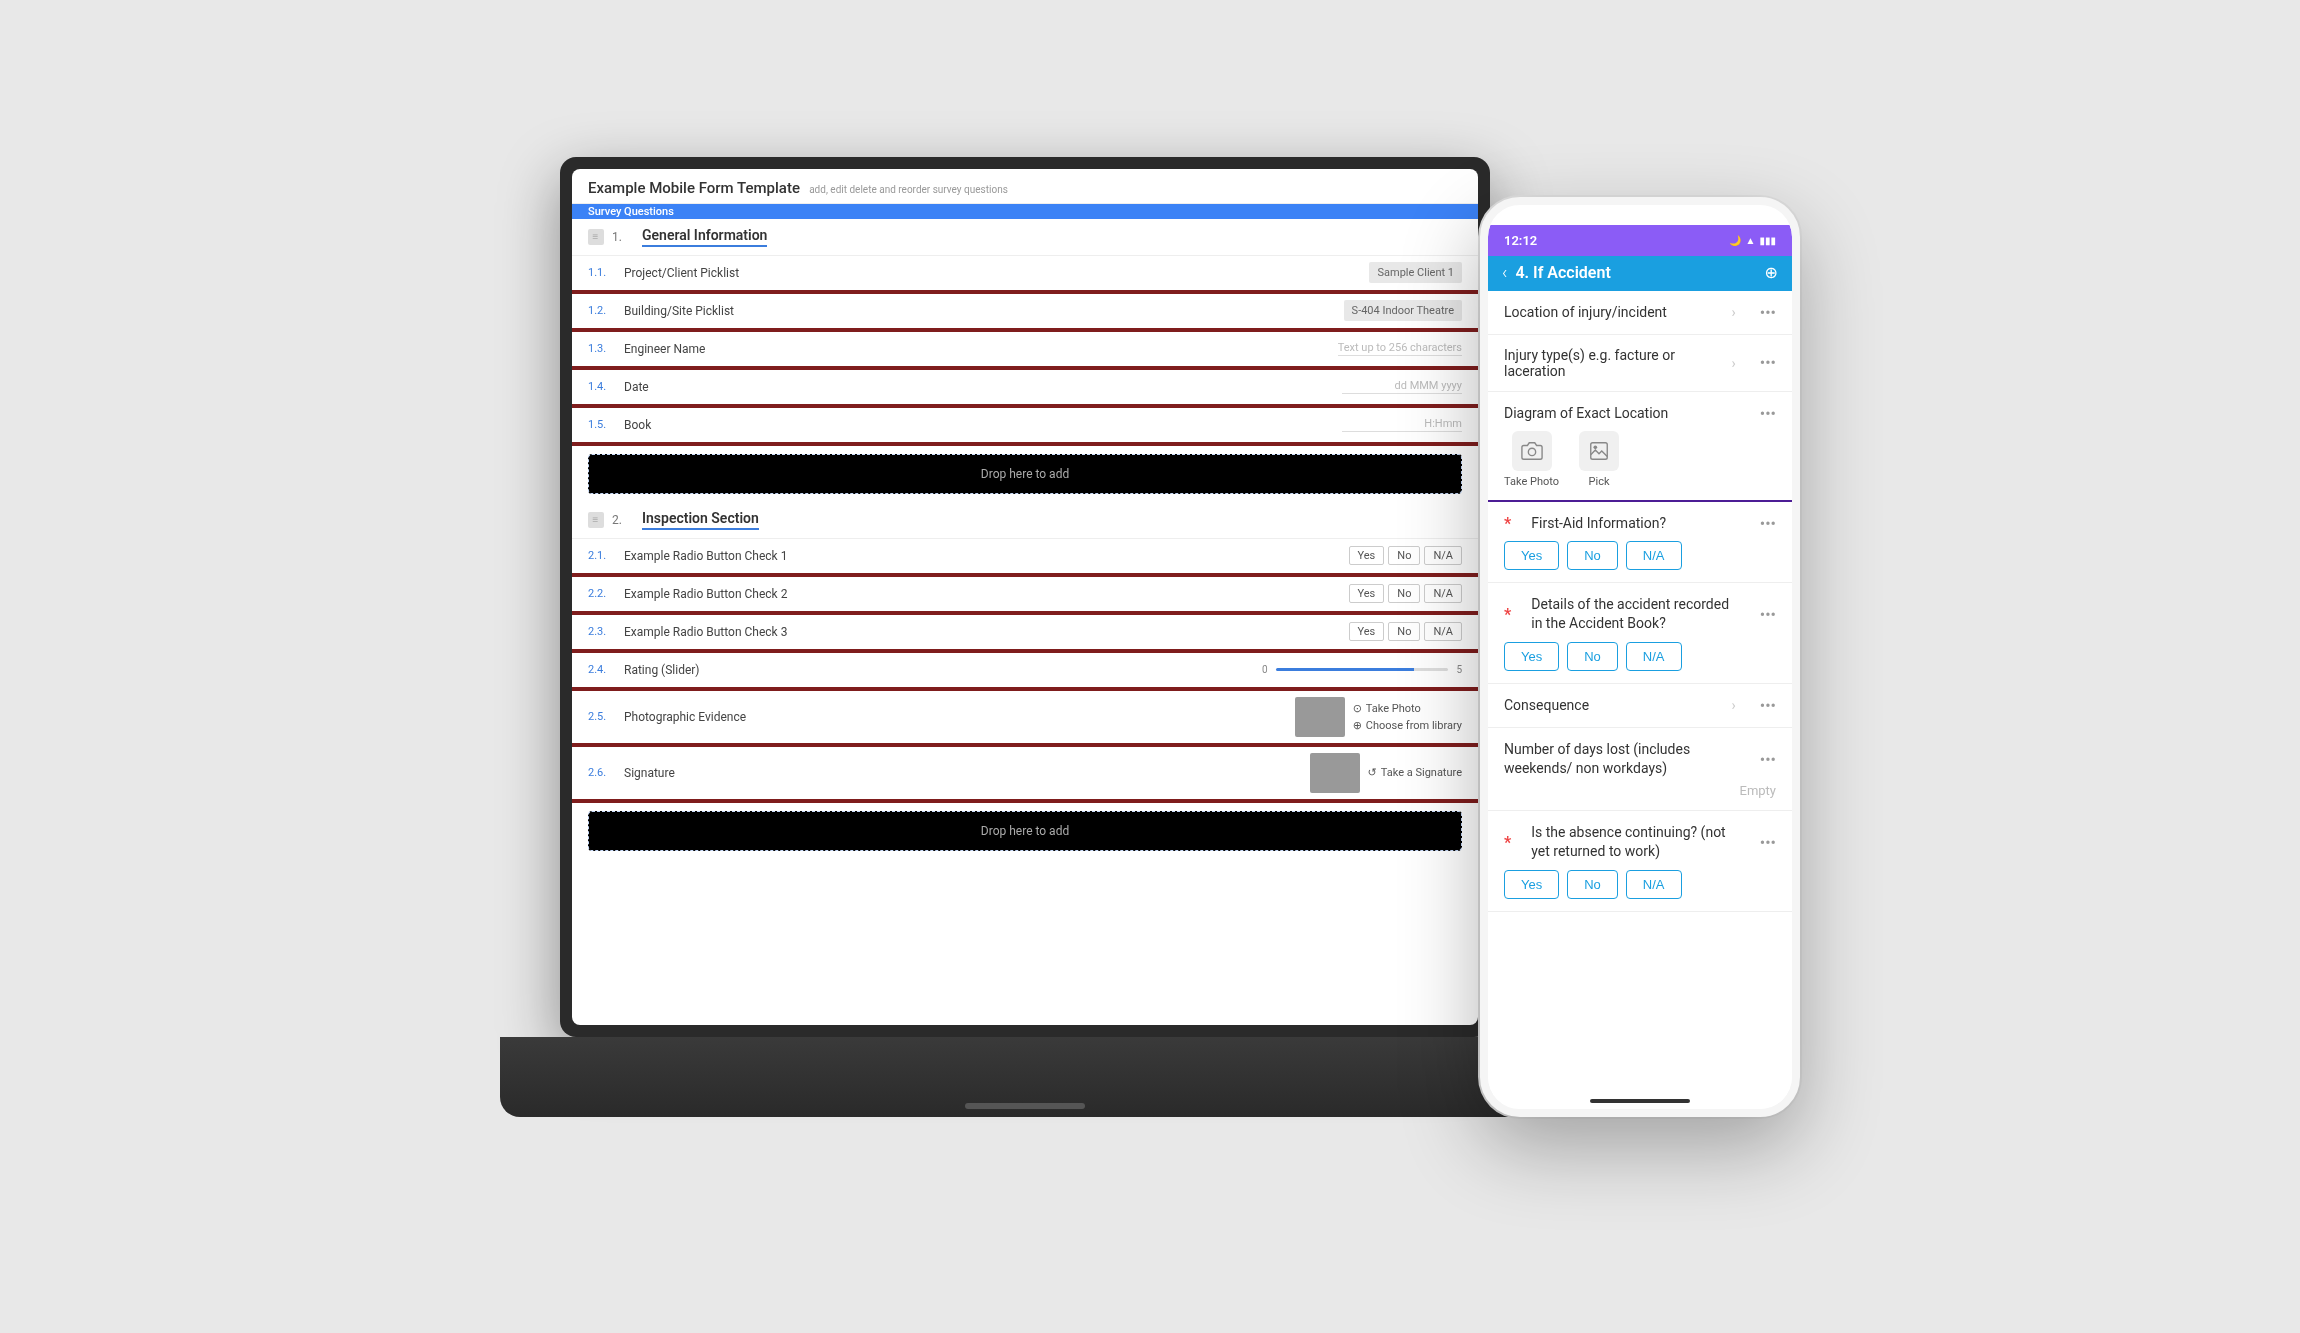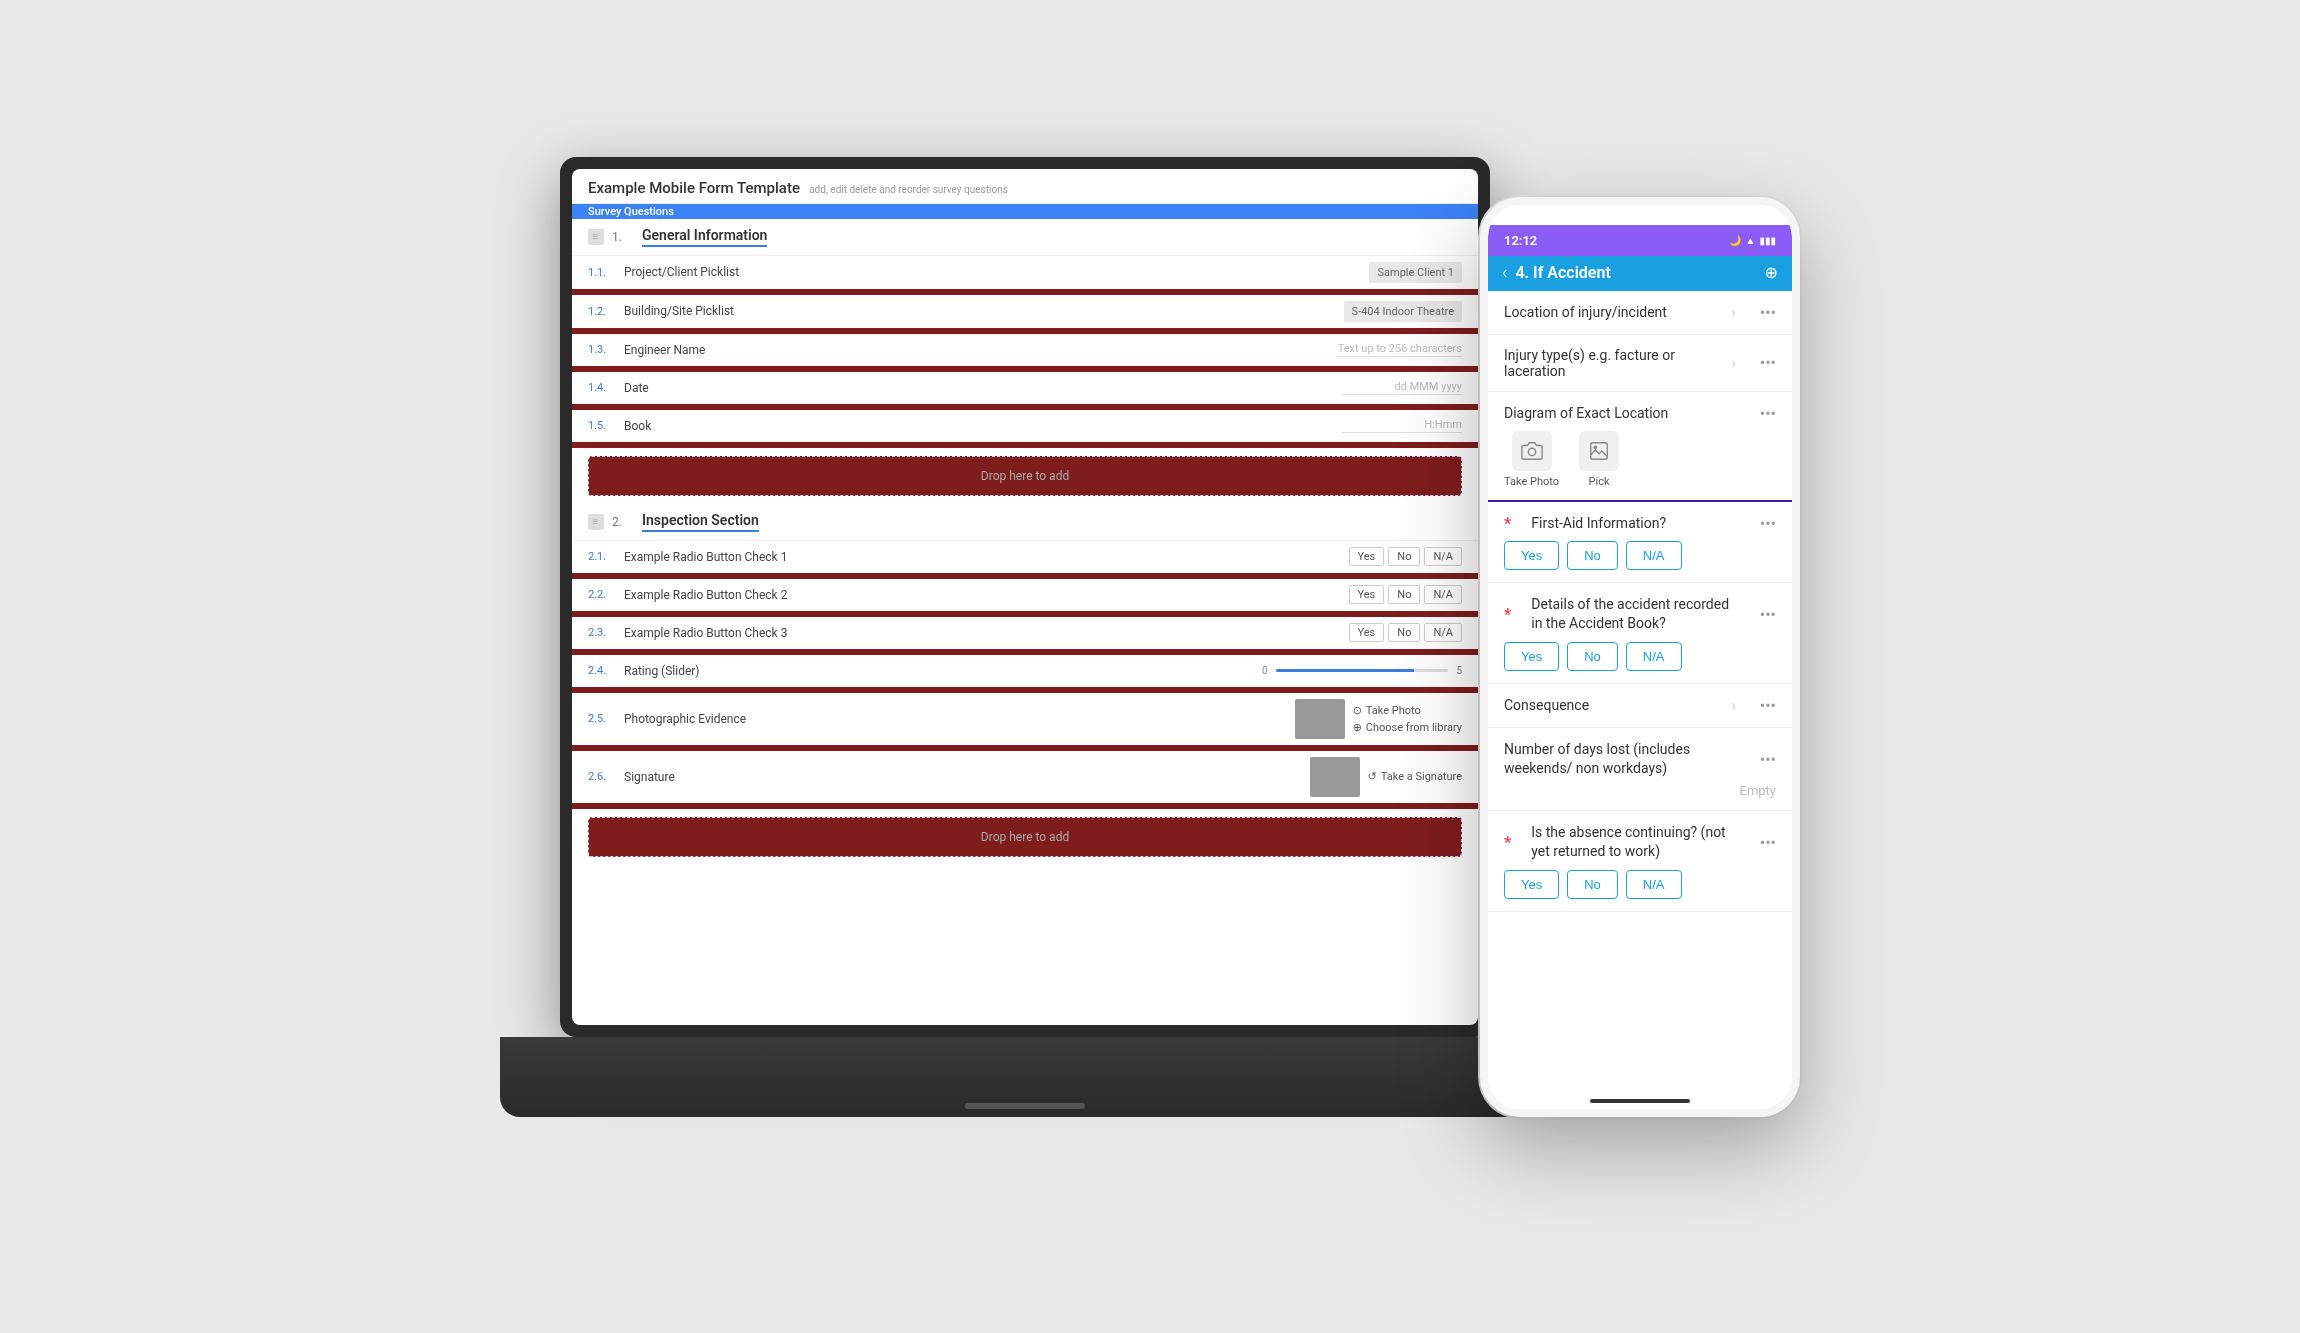--- a/index.html
+++ b/index.html
@@ -122,21 +122,21 @@
       font-size: 14px;
       font-weight: 600;
       color: #333;
       border-bottom: 2px solid #3b7ddd;
       padding-bottom: 2px;
     }
     .form-row {
       display: flex;
       align-items: center;
       padding: 6px 16px;
-      border-bottom: 6px solid #7f1d1d;
+      border-bottom: 4px solid #7f1d1d;
       min-height: 38px;
     }
     .row-num {
       font-size: 11px;
       color: #3b7ddd;
       width: 36px;
       flex-shrink: 0;
     }
     .row-label {
       font-size: 12px;
@@ -206,21 +206,21 @@
     }
     .photo-action-btn {
       display: flex;
       align-items: center;
       gap: 4px;
       font-size: 11px;
       color: #555;
     }
     .drop-zone {
       margin: 8px 16px;
-      background: #7f1d1d;
+      background: #000000;
       border: 1px dashed #c5d8f7;
       border-radius: 4px;
       text-align: center;
       padding: 12px;
       font-size: 12px;
       color: #aaa;
     }
     .section-drag-handle {
       width: 16px;
       height: 16px;

